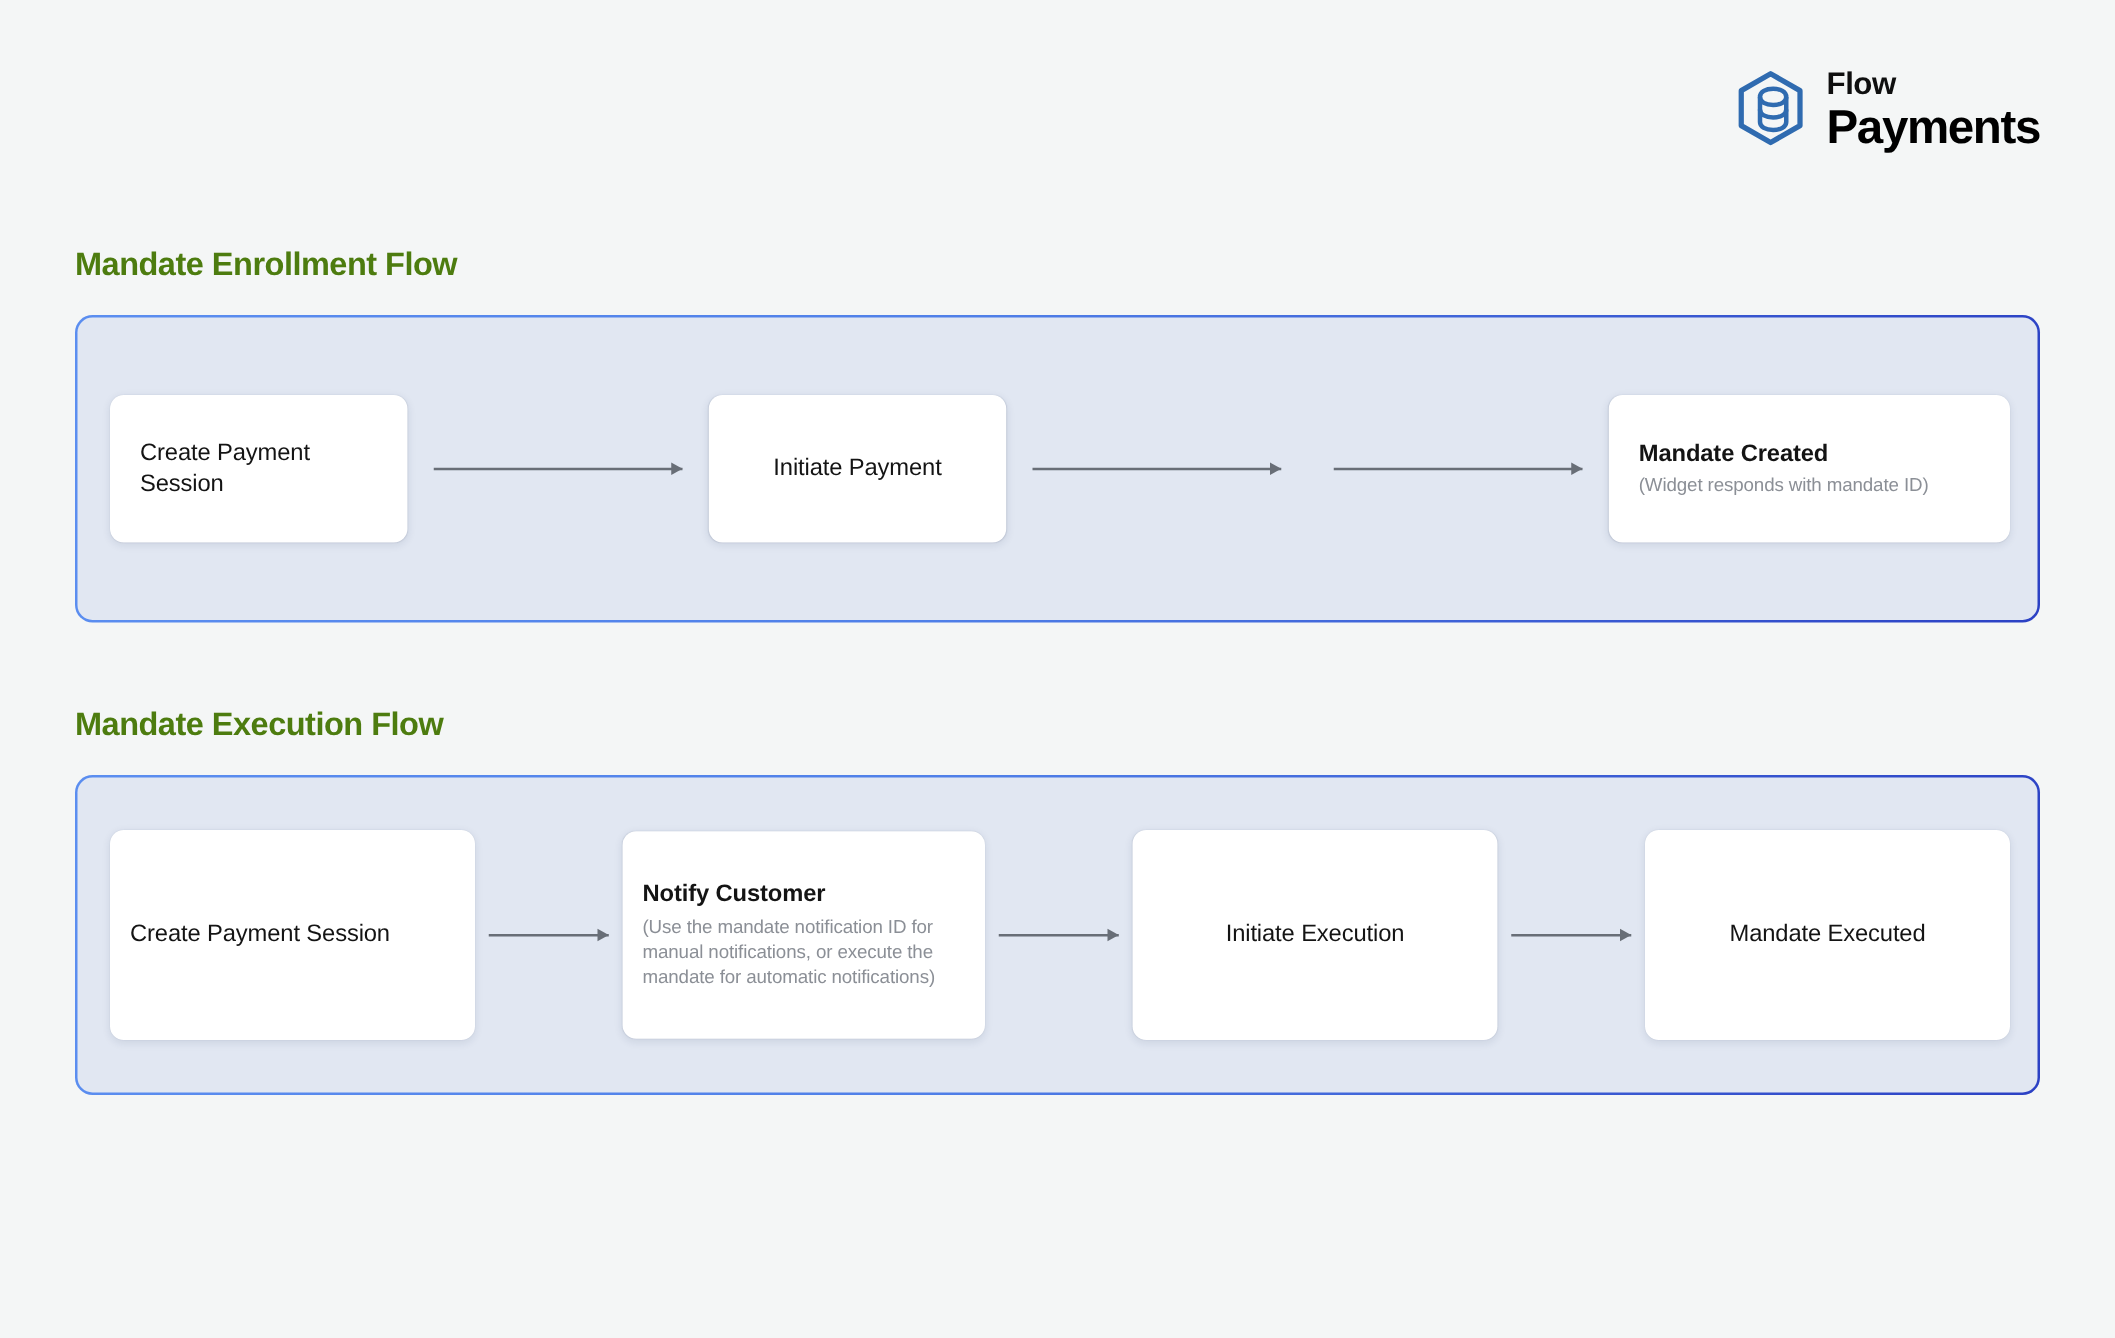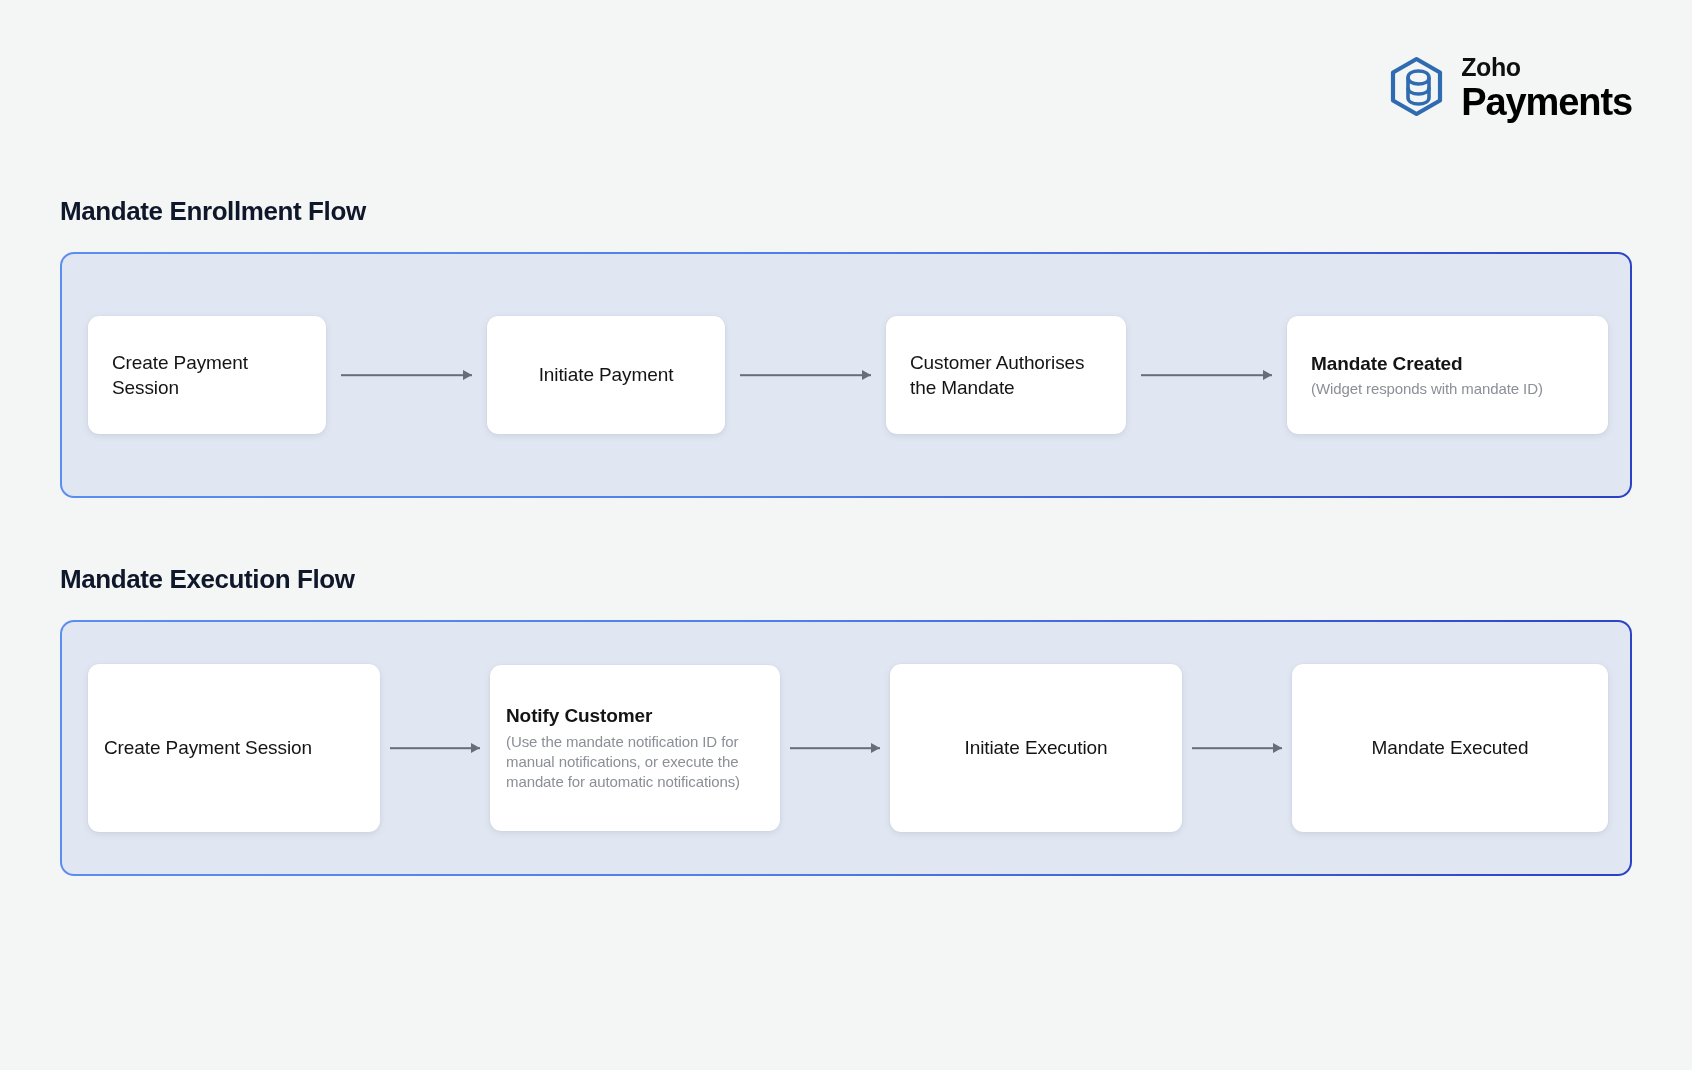--- a/index.html
+++ b/index.html
@@ -58,21 +58,21 @@
     left: 60px;
     top: 196px;
     width: 1572px;
   }
   .section + .section { margin-top: 66px; }
 
   .section-title {
     font-size: 26px;
     font-weight: bold;
     letter-spacing: -0.4px;
-    color: #0f172a;
+    color: #4d7c0f;
     margin-bottom: 25px;
   }
 
   
   .flow-frame {
     border-radius: 14px;
     padding: 2px;
     background: linear-gradient(100deg, #5b8ef0 0%, #4f7fe8 45%, #2b41c4 100%);
   }
   .flow-inner {
@@ -117,21 +117,21 @@
   .c-e2 { width: 238px; text-align: center; }
   .c-e2 .card-title { text-align: center; }
   .c-e3 { width: 240px; }
   .c-e4 { width: 321px; }
 
   
   .flow-execution .card { padding: 0 16px; }
   .c-x1 { width: 292px; height: 168px; }
   .c-x2 { width: 290px; height: 166px; }
   .c-x3 { width: 292px; height: 168px; align-items: center; text-align: center; }
-  .c-x4 { width: 316px; height: 168px; align-items: center; text-align: center; }
+  .c-x4 { width: 292px; height: 168px; align-items: center; text-align: center; }
 
   
   .arrow {
     flex: 1 1 auto;
     height: 14px;
     position: relative;
     min-width: 40px;
     margin: 0 2px;
   }
   .arrow::before {
@@ -160,21 +160,21 @@
 <body>
 
 <div class="brand">
   <svg class="brand-mark" viewBox="0 0 60 64">
     <path d="M29.5 3 L53 16.5 L53 44.5 L29.5 58 L6 44.5 L6 16.5 Z" fill="none" stroke="#2f6bb0" stroke-width="4.2" stroke-linejoin="round"></path>
     <path d="M21 21.5 C21 17.4 25.6 15 31.5 15 C37.4 15 42 17.4 42 21.5 C42 25.6 37.4 28 31.5 28 C25.6 28 21 25.6 21 21.5 Z" fill="none" stroke="#2f6bb0" stroke-width="3.6"></path>
     <path d="M21 21.5 L21 31.5 C21 35.6 25.6 38 31.5 38 C37.4 38 42 35.6 42 31.5 L42 21.5" fill="none" stroke="#2f6bb0" stroke-width="3.6"></path>
     <path d="M21 31.5 L21 41.5 C21 45.6 25.6 48 31.5 48 C37.4 48 42 45.6 42 41.5 L42 31.5" fill="none" stroke="#2f6bb0" stroke-width="3.6"></path>
   </svg>
   <div class="brand-words">
-    <div class="brand-top">Zoho</div>
+    <div class="brand-top">Flow</div>
     <div class="brand-bottom">Payments</div>
   </div>
 </div>
 
 <div class="sections">
 
   <div class="section flow-enrollment">
     <div class="section-title">Mandate Enrollment Flow</div>
 
     <div class="flow-frame">
@@ -185,23 +185,20 @@
         </div>
 
         <div class="arrow"></div>
 
         <div class="card c-e2">
           <div class="card-title">Initiate Payment</div>
         </div>
 
         <div class="arrow"></div>
 
-        <div class="card c-e3">
-          <div class="card-title">Customer Authorises the Mandate</div>
-        </div>
 
         <div class="arrow"></div>
 
         <div class="card c-e4">
           <div class="card-title emph">Mandate Created</div>
           <div class="card-sub">(Widget responds with mandate ID)</div>
         </div>
 
       </div>
     </div>

